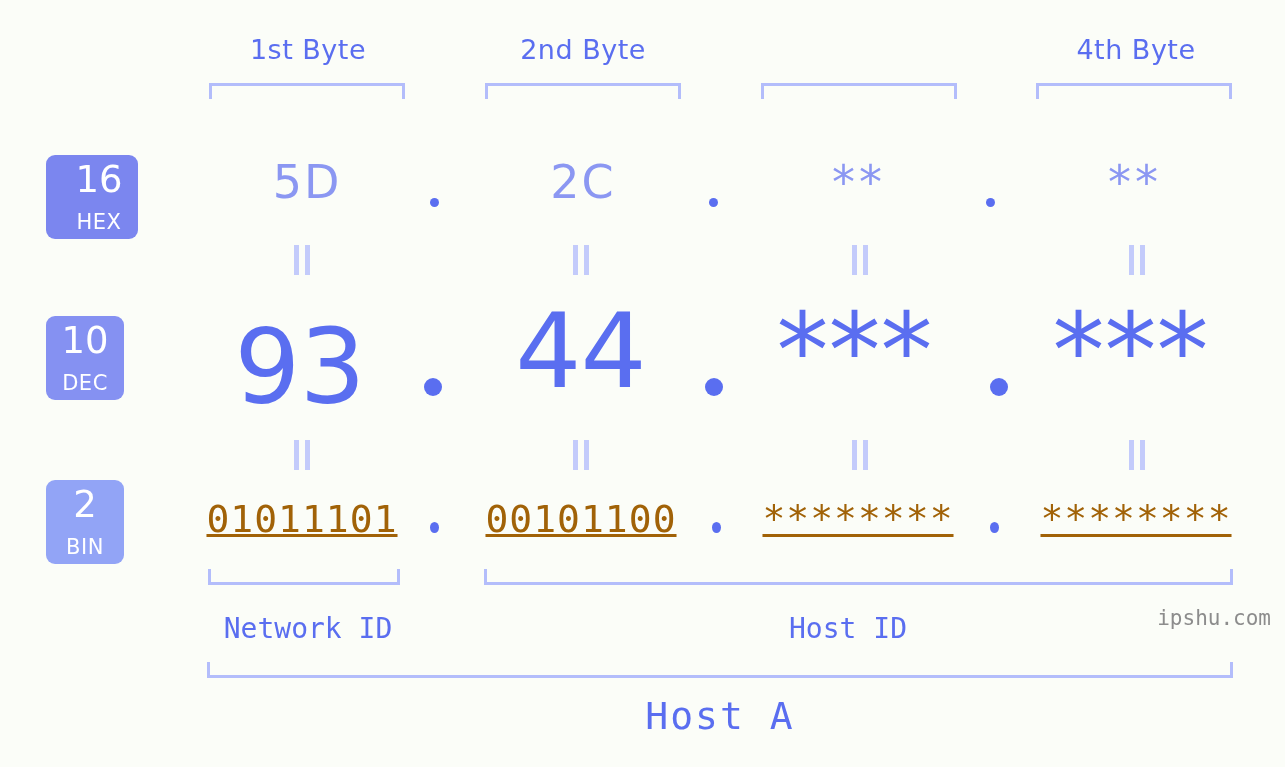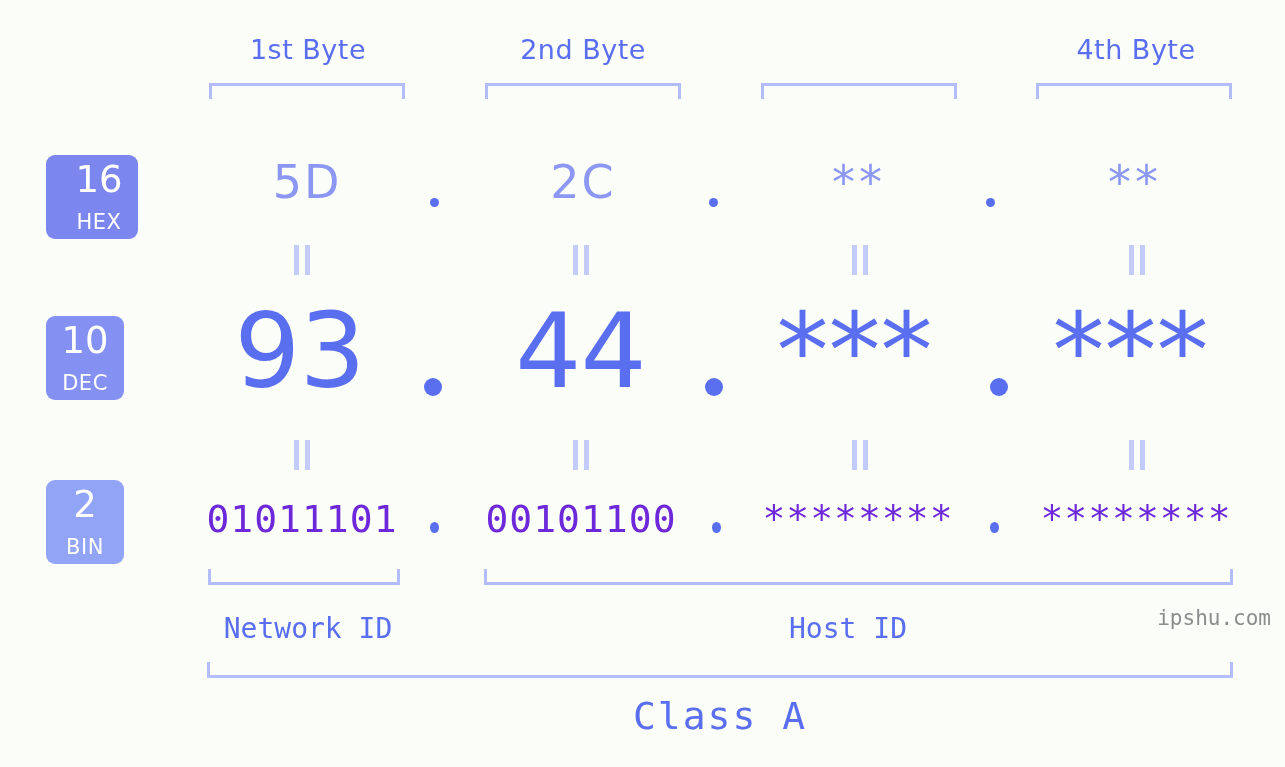--- a/index.html
+++ b/index.html
@@ -107,22 +107,23 @@
   .dec-star {
     font-family: "DejaVu Sans", sans-serif;
     font-size: 104px;
     color: #5a6ef0;
     letter-spacing: 0px;
   }
 
   .bin-val {
     font-family: "DejaVu Sans Mono", monospace;
     font-size: 38px;
-    color: #6d28d9;
+    color: #a16207;
     letter-spacing: 1px;
+    text-decoration: underline;
   }
 
   
   .dot {
     position: absolute;
     border-radius: 50%;
     background: #5a6ef0;
   }
   .dot-sm { width: 9px; height: 9px; }
   .dot-lg { width: 18px; height: 18px; }
@@ -221,21 +222,21 @@
     </div>
   <div class="eqbars" style="left:849px; top:245px;">
       <i></i>
       <i></i>
     </div>
   <div class="eqbars" style="left:1126px; top:245px;">
       <i></i>
       <i></i>
     </div>
 
-  <div class="cell dec-val" style="left:197px; top:290px; width:205px;">93</div>
+  <div class="cell dec-val" style="left:197px; top:306px; width:205px;">93</div>
   <div class="cell dec-val" style="left:478px; top:290px; width:205px;">44</div>
   <div class="cell dec-star" style="left:752px; top:290px; width:205px;">***</div>
   <div class="cell dec-star" style="left:1028px; top:290px; width:205px;">***</div>
 
   <div class="dot dot-lg" style="left:424px; top:378px;"></div>
   <div class="dot dot-lg" style="left:705px; top:378px;"></div>
   <div class="dot dot-lg" style="left:990px; top:378px;"></div>
 
   <div class="eqbars" style="left:291px; top:440px;">
       <i></i>
@@ -263,17 +264,17 @@
   <div class="dot dot-bin" style="left:712px; top:522px;"></div>
   <div class="dot dot-bin" style="left:990px; top:522px;"></div>
 
   <div class="bracket-bottom" style="left:208px; top:569px; width:192px;"></div>
   <div class="bracket-bottom" style="left:484px; top:569px; width:749px;"></div>
 
   <div class="caption" style="left:744px; top:612px; width:208px;">Host ID</div>
   <div class="caption" style="left:204px; top:612px; width:208px;">Network ID</div>
 
   <div class="bracket-bottom" style="left:207px; top:662px; width:1026px;"></div>
-  <div class="class-caption" style="left:207px; top:694px; width:1026px;">Class A</div>
+  <div class="class-caption" style="left:207px; top:694px; width:1026px;">Host A</div>
 
   <div class="watermark">ipshu.com</div>
 
 </div>
 
 </body></html>

